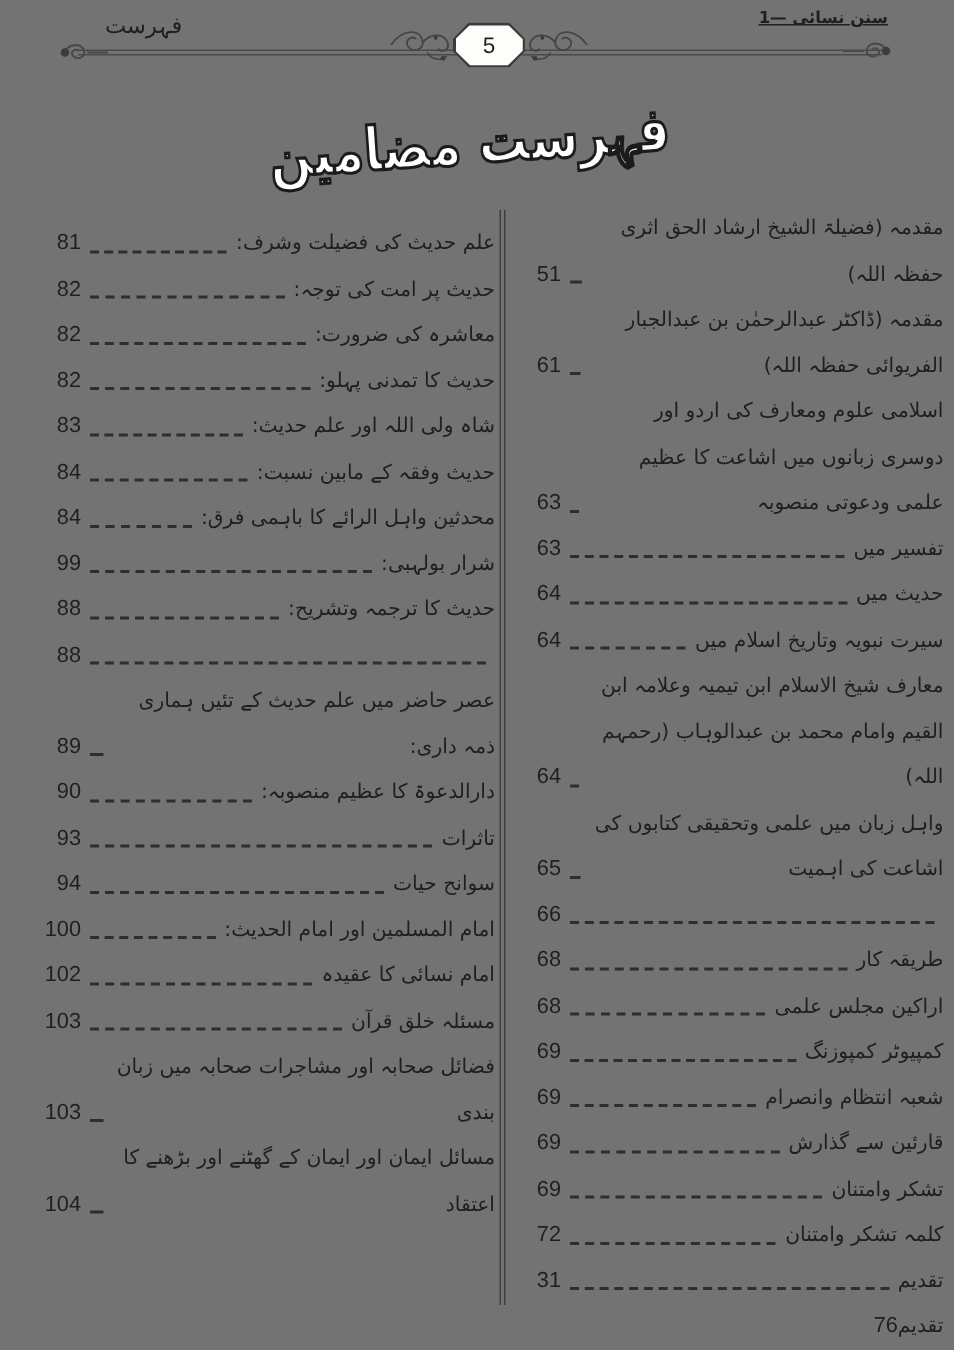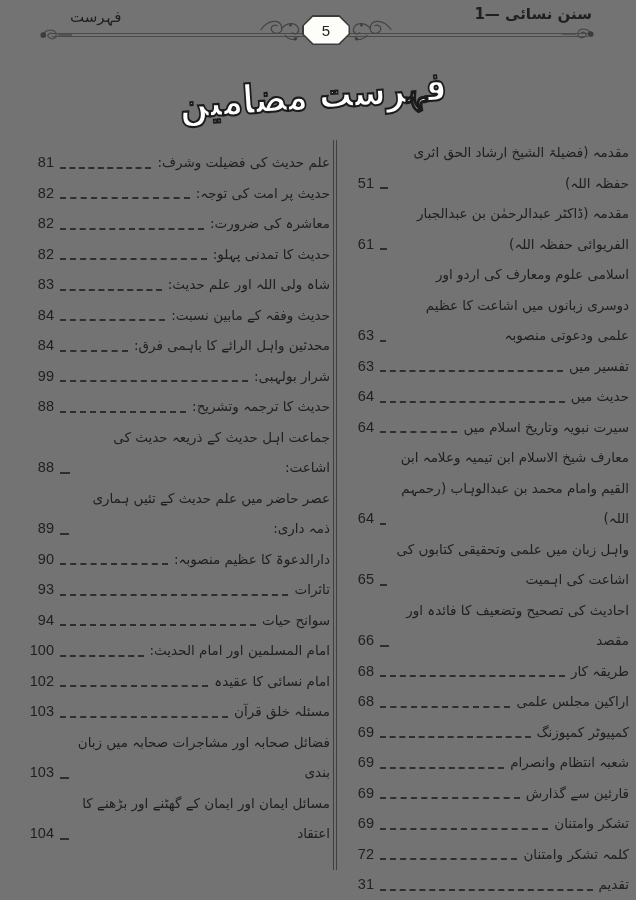--- a/index.html
+++ b/index.html
@@ -6,22 +6,22 @@
   body{width:636px;height:900px;background:#e9e7e2;font-family:"DejaVu Sans",sans-serif;}
   .page{position:relative;width:636px;height:900px;background:#737373;color:#1f1f1f;overflow:hidden;}
 
   
   .rule{position:absolute;left:52px;top:33px;width:536px;height:4px;
         border-top:1.3px solid #4a4a4a;border-bottom:1.3px solid #4a4a4a;box-sizing:border-box;}
   .swirl{position:absolute;width:36px;height:18px;}
   .swirl-left{left:38px;top:26px;transform:scaleX(-1);}
   .swirl-right{left:560px;top:25px;}
   .hdr-left{position:absolute;left:70px;top:8px;font-size:15px;direction:rtl;}
-  .hdr-right{position:absolute;left:470px;top:5px;width:122px;font-size:15px;font-weight:bold;
-             direction:rtl;text-align:right;}
+  .hdr-right{position:absolute;left:470px;top:5px;width:122px;font-size:11px;font-weight:bold;
+             direction:rtl;text-align:right;text-decoration:underline;}
   .cartouche{position:absolute;left:256px;top:10px;width:140px;height:40px;
              display:flex;align-items:center;justify-content:center;}
   .floral{width:42px;height:32px;}
   .floral.mirror{transform:scaleX(-1);}
   .octagon{position:relative;width:48px;height:30px;margin:0 1px;}
   .octagon .oct-bg{position:absolute;inset:0;background:#3c3c3c;
       clip-path:polygon(22% 0,78% 0,100% 36%,100% 64%,78% 100%,22% 100%,0 64%,0 36%);}
   .octagon .oct-fg{position:absolute;inset:1.5px;background:#fdfdfa;
       clip-path:polygon(22% 0,78% 0,100% 36%,100% 64%,78% 100%,22% 100%,0 64%,0 36%);}
   .octagon .pgnum{position:absolute;inset:0;display:flex;align-items:center;justify-content:center;
@@ -139,21 +139,20 @@
     <span class="num">64</span>
   </div>
 
   <div class="entry">
     <span class="txt">واہل زبان میں علمی وتحقیقی کتابوں کی اشاعت کی اہمیت</span>
     <span class="leader"></span>
     <span class="num">65</span>
   </div>
 
   <div class="entry">
-    <span class="txt">احادیث کی تصحیح وتضعیف کا فائدہ اور مقصد</span>
     <span class="leader"></span>
     <span class="num">66</span>
   </div>
 
   <div class="entry">
     <span class="txt">طریقہ کار</span>
     <span class="leader"></span>
     <span class="num">68</span>
   </div>
 
@@ -255,21 +254,20 @@
     <span class="num">99</span>
   </div>
 
   <div class="entry">
     <span class="txt">حدیث کا ترجمہ وتشریح:</span>
     <span class="leader"></span>
     <span class="num">88</span>
   </div>
 
   <div class="entry">
-    <span class="txt">جماعت اہل حدیث کے ذریعہ حدیث کی اشاعت:</span>
     <span class="leader"></span>
     <span class="num">88</span>
   </div>
 
   <div class="entry">
     <span class="txt">عصر حاضر میں علم حدیث کے تئیں ہماری ذمہ داری:</span>
     <span class="leader"></span>
     <span class="num">89</span>
   </div>
 

